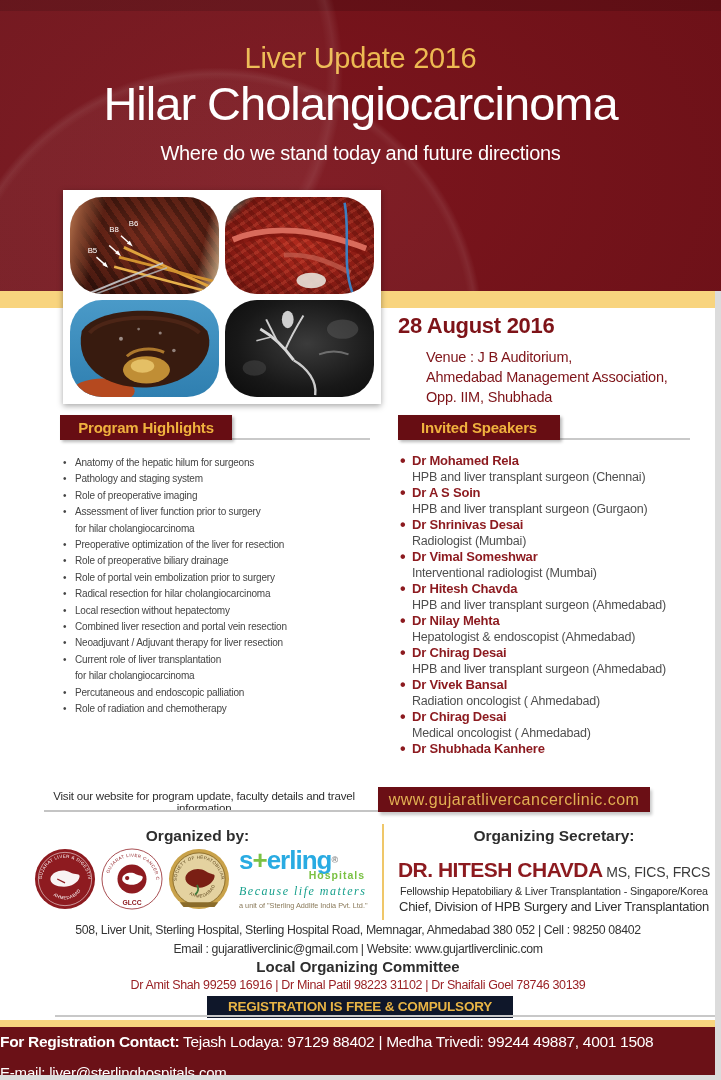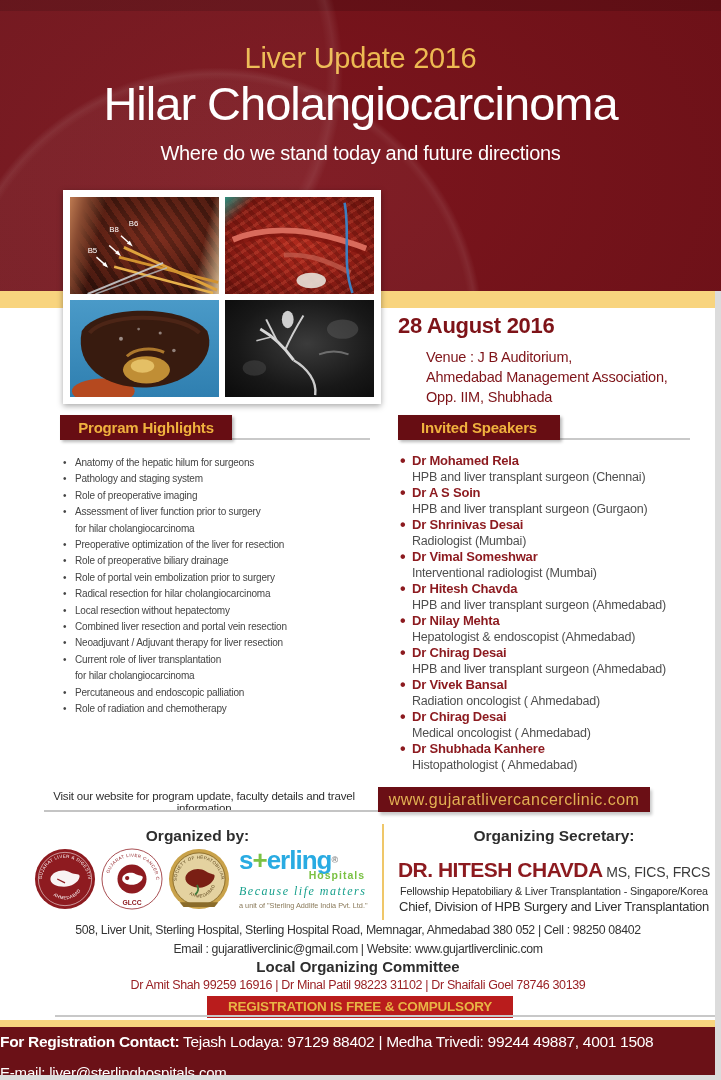--- a/index.html
+++ b/index.html
@@ -16,21 +16,21 @@
   .event-name{position:absolute;top:42px;width:100%;text-align:center;font-size:29px;color:#EDBA52;letter-spacing:-0.3px;}
   .title{position:absolute;top:76px;width:100%;text-align:center;font-size:47px;font-weight:400;color:#ffffff;letter-spacing:-1px;}
   .subtitle{position:absolute;top:142px;width:100%;text-align:center;font-size:20px;color:#ffffff;letter-spacing:-0.3px;}
 
   .gold-band{position:absolute;left:0;top:291px;width:716px;height:17px;background:#F8D47E;}
 
   
   .collage{position:absolute;left:63px;top:190px;width:318px;height:214px;background:#fff;
            box-shadow:0 2px 6px rgba(0,0,0,0.35);padding:7px;box-sizing:border-box;
            display:grid;grid-template-columns:1fr 1fr;grid-template-rows:1fr 1fr;gap:6px;z-index:5;}
-  .cell{position:relative;overflow:hidden;}
+  .cell{position:relative;overflow:hidden;border-radius:32px;}
   .cell svg{position:absolute;inset:0;width:100%;height:100%;}
   .ph-tl{background:linear-gradient(103deg,#bd7a51 0%,#8a4c32 9%,rgba(90,35,22,0) 22%),
              linear-gradient(283deg,#dcc096 0%,rgba(216,185,143,0) 16%),
              repeating-linear-gradient(55deg, rgba(0,0,0,0.22) 0 5px, rgba(130,45,28,0.18) 5px 11px),
              radial-gradient(ellipse at 58% 42%, #7e2f1f 0%, #561f13 48%, #36130c 85%);}
   .ph-tr{background:linear-gradient(135deg,#2e8f7f 0%,rgba(46,143,127,0) 13%),
              repeating-linear-gradient(48deg, rgba(70,10,5,0.28) 0 4px, transparent 4px 9px),
              repeating-linear-gradient(-32deg, rgba(255,120,90,0.18) 0 3px, transparent 3px 8px),
              radial-gradient(ellipse at 50% 50%, #b02a1d 0%, #8d1d15 55%, #6c140e 90%);}
   .ph-bl{background:linear-gradient(180deg,#4a9ac8 0%,#2f7fb0 100%);}
@@ -95,21 +95,21 @@
   .secr-fellow{margin-top:3px;font-size:10.8px;letter-spacing:-0.2px;}
   .secr-pos{margin-top:2px;font-size:13px;letter-spacing:-0.3px;}
 
   
   .addr{position:absolute;left:0;top:921px;width:716px;text-align:center;font-size:12.3px;
         color:#333333;letter-spacing:-0.35px;line-height:19px;}
   .committee-head{position:absolute;left:0;top:958px;width:716px;text-align:center;
                   font-weight:bold;font-size:15px;color:#2e2e2e;}
   .committee-members{position:absolute;left:0;top:978px;width:716px;text-align:center;
                      font-size:12.5px;color:#9A2226;letter-spacing:-0.35px;}
-  .reg-box{position:absolute;left:207px;top:996px;width:306px;height:22px;background:#b91c1c;
+  .reg-box{position:absolute;left:207px;top:996px;width:306px;height:22px;background:#0f172a;
            color:#E8B445;font-weight:bold;font-size:13.5px;text-align:center;line-height:22px;letter-spacing:-0.2px;}
   .bottom-rule{position:absolute;left:55px;top:1015px;width:660px;height:2px;background:#C8C8C8;}
 
   
   .gold-strip{position:absolute;left:0;top:1020px;width:721px;height:7px;background:#F8D47E;}
   .footer{position:absolute;left:0;top:1027px;width:721px;height:48px;background:#6B1117;
           color:#ffffff;}
   .footer-line1{margin-top:6px;font-size:15.5px;letter-spacing:-0.3px;}
   .footer-line1 .lbl{font-weight:bold;}
   .footer-line2{margin-top:13px;font-size:15px;letter-spacing:-0.2px;}
@@ -255,21 +255,20 @@
       <li>
         <div class="sp-name">Dr Vivek Bansal</div>
         <div class="sp-role">Radiation oncologist ( Ahmedabad)</div>
       </li>
       <li>
         <div class="sp-name">Dr Chirag Desai</div>
         <div class="sp-role">Medical oncologist ( Ahmedabad)</div>
       </li>
       <li>
         <div class="sp-name">Dr Shubhada Kanhere</div>
-        <div class="sp-role">Histopathologist ( Ahmedabad)</div>
       </li>
     </ul>
   </div>
 
   <div class="web-note">Visit our website for program update, faculty details and travel information</div>
   <div class="web-rule"></div>
   <div class="web-bar">www.gujaratlivercancerclinic.com</div>
 
   <div class="orgby-head">Organized by:</div>
   <div class="logos">

